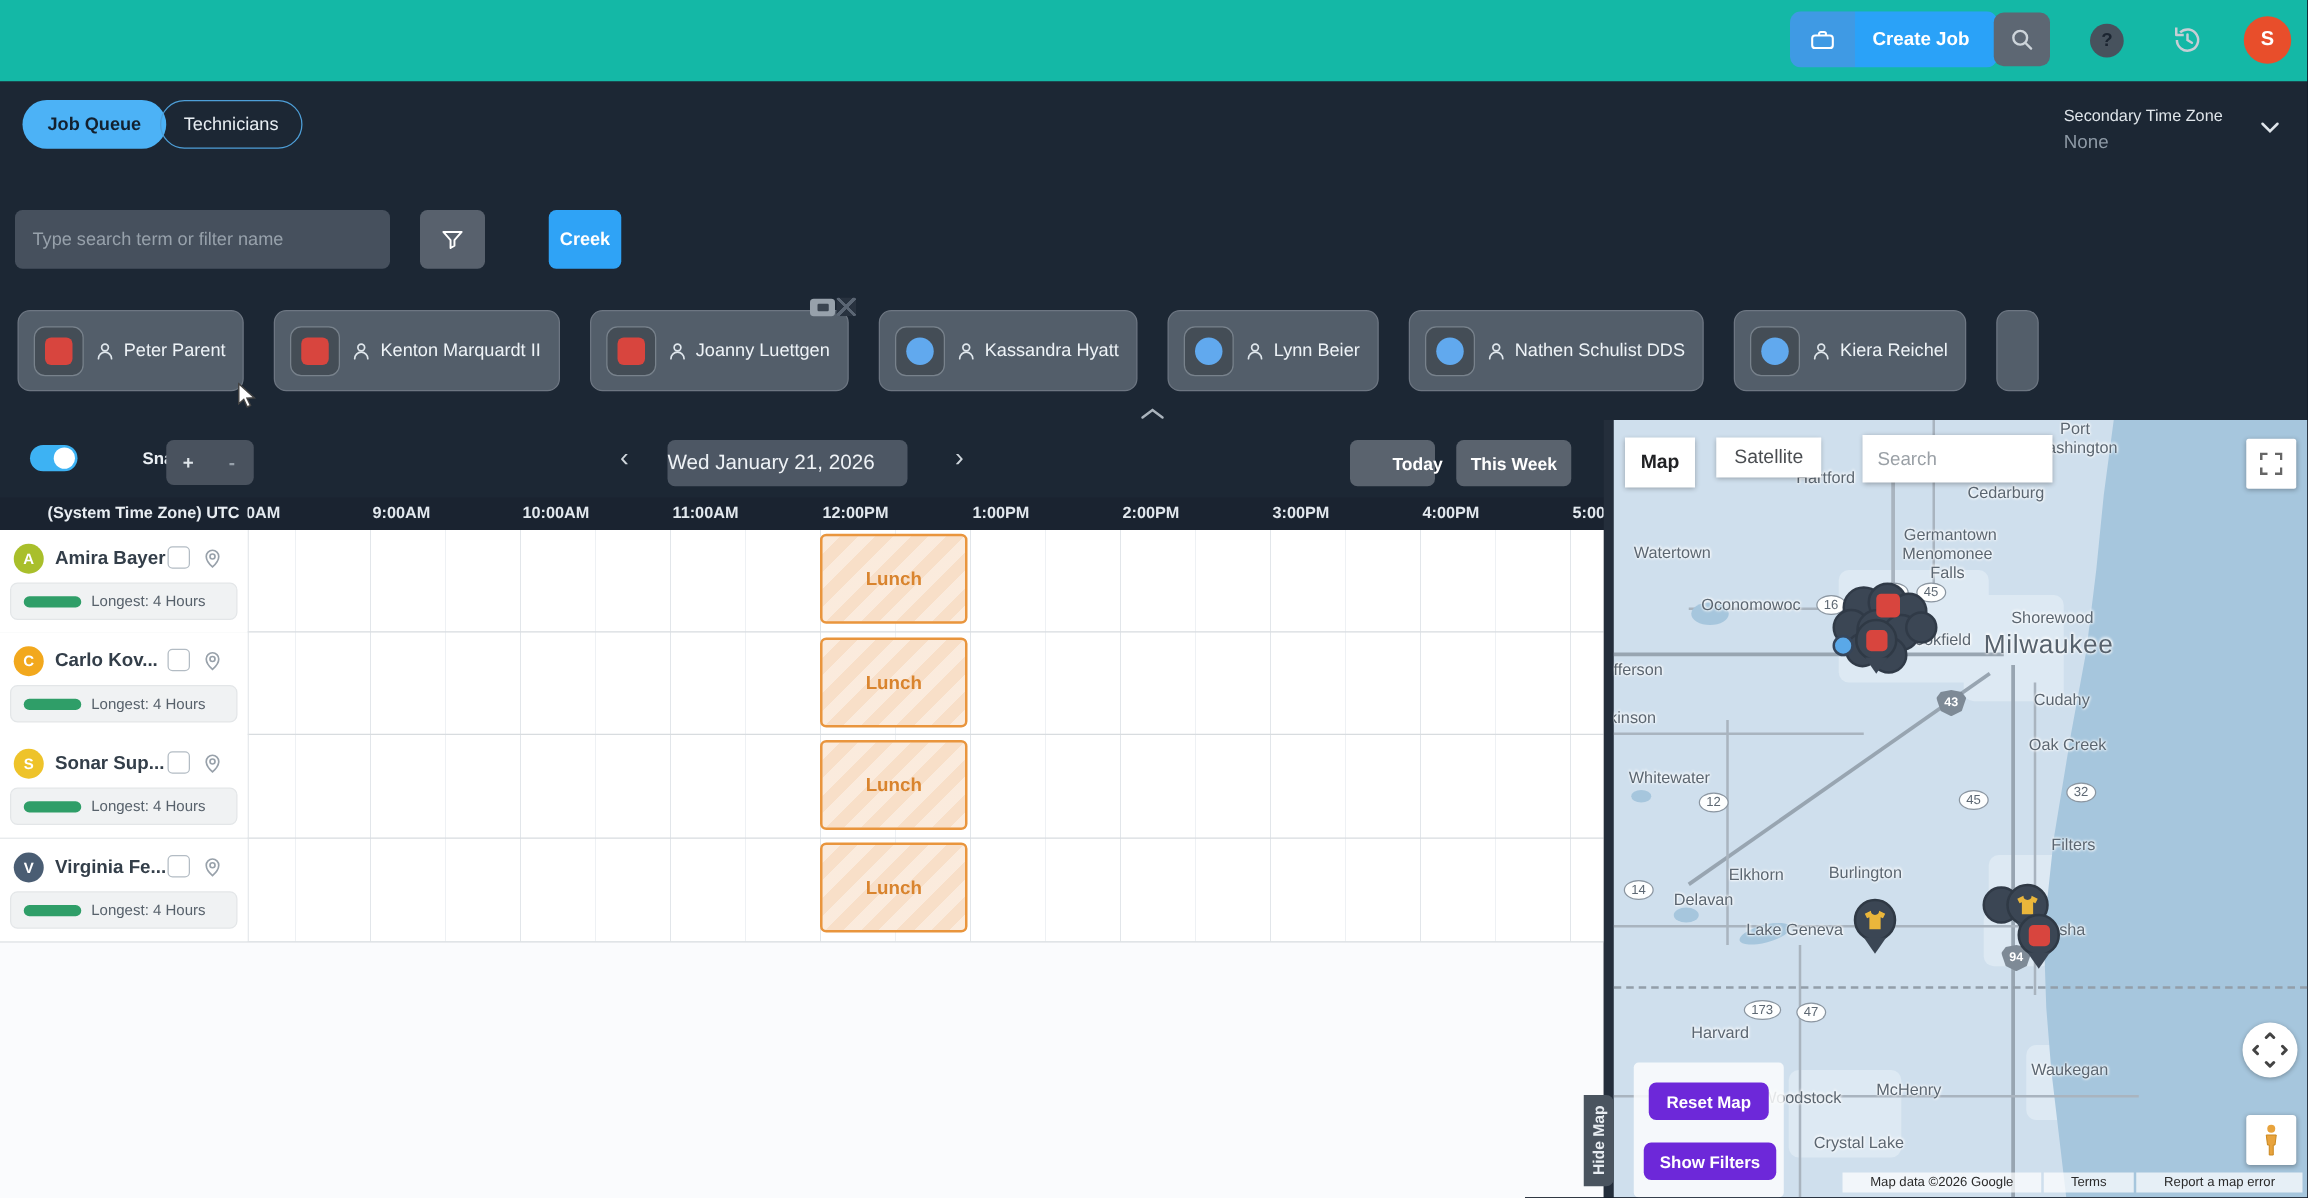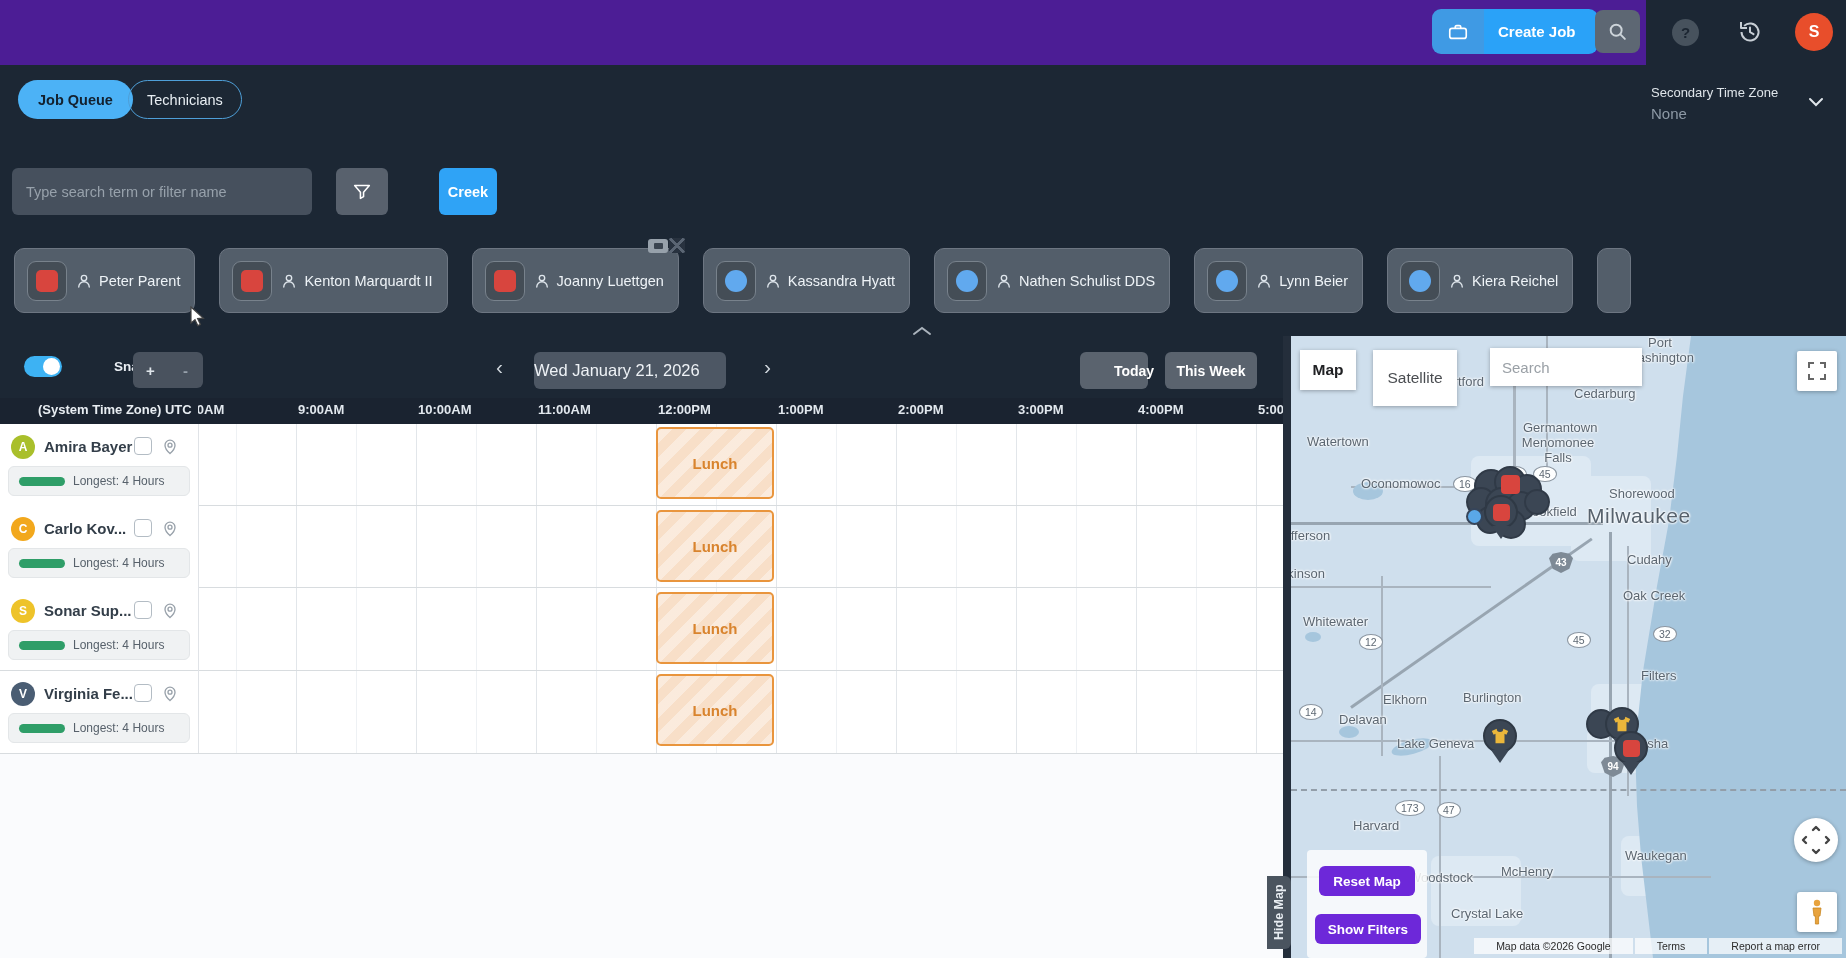--- a/index.html
+++ b/index.html
@@ -1,20 +1,20 @@
 <!DOCTYPE html>
 <html><head>
 <meta charset="utf-8">
 <style>
   html,body{margin:0;padding:0;background:#0e1722;}
   *{box-sizing:border-box;font-family:"Liberation Sans",sans-serif;}
   .app{position:relative;width:1846px;height:958px;background:#1c2734;overflow:hidden;}
 
   
-  .topbar{position:absolute;left:0;top:0;width:1646px;height:65px;background:#4c1d95;text-align:center;}
+  .topbar{position:absolute;left:0;top:0;width:1846px;height:65px;background:#14b8a6;text-align:center;}
   .createjob{position:absolute;left:1432px;top:9px;height:45px;display:flex;align-items:center;border-radius:9px;overflow:hidden;cursor:pointer;}
   .cj-ico{width:52px;height:45px;background:#3f9ae4;display:flex;align-items:center;justify-content:center;}
   .cj-txt{background:#2aa2f8;color:#fff;font-weight:bold;font-size:15px;height:45px;display:flex;align-items:center;padding:0 22px 0 14px;}
   .tb-search{position:absolute;left:1595px;top:10px;width:45px;height:43px;background:#5d6773;border-radius:8px;display:flex;align-items:center;justify-content:center;}
   .tb-help{position:absolute;left:1672px;top:19px;width:27px;height:27px;border-radius:50%;background:#47525d;color:#1b2531;font-weight:bold;font-size:15px;display:flex;align-items:center;justify-content:center;}
   .tb-hist{position:absolute;left:1736px;top:18px;width:28px;height:28px;}
   .tb-avatar{position:absolute;left:1795px;top:13px;width:38px;height:38px;border-radius:50%;background:#e84e2b;color:#fff;font-weight:bold;font-size:16px;display:flex;align-items:center;justify-content:center;}
 
   
   .pill-jq{position:absolute;left:18px;top:80px;height:39px;padding:0 20px;border-radius:20px;background:#4cb2f6;color:#13212f;font-size:14.5px;font-weight:bold;display:flex;align-items:center;}
@@ -101,21 +101,21 @@
     clip-path:polygon(50% 0,85% 8%,100% 30%,85% 80%,50% 100%,15% 80%,0 30%,15% 8%);}
   .blob{position:absolute;border-radius:50%;background:#3b4654;border:2px solid #303a47;z-index:4;}
   .redchip{position:absolute;width:19px;height:19px;border-radius:4px;background:#d8453e;z-index:6;}
   .bluedot{position:absolute;width:17px;height:17px;border-radius:50%;background:#5aa8e8;border:2px solid #36455a;z-index:6;}
   .pin{position:absolute;z-index:5;width:38px;}
   .pin-head{width:34px;height:34px;margin:0 auto;border-radius:50%;background:#3b4654;border:2px solid #2f3945;display:flex;align-items:center;justify-content:center;}
   .pin-red{display:block;width:17px;height:17px;border-radius:4px;background:#d8453e;}
   .pin-tip{width:0;height:0;margin:-3px auto 0;border-left:9px solid transparent;border-right:9px solid transparent;border-top:13px solid #3b4654;}
   .gbtn{position:absolute;z-index:6;background:#fff;box-shadow:0 1px 4px rgba(0,0,0,.3);display:flex;align-items:center;justify-content:center;}
   .gbtn.mapb{left:9px;top:14px;width:56px;height:40px;font-size:15.5px;font-weight:bold;color:#202124;}
-  .gbtn.satb{left:82px;top:14px;width:84px;height:56px;font-size:15.5px;color:#4a4d51;}
+  .gbtn.satb{left:82px;top:14px;width:84px;height:32px;font-size:15.5px;color:#4a4d51;}
   .map-search{position:absolute;z-index:6;left:199px;top:12px;width:152px;height:38px;border:none;background:#fff;box-shadow:0 1px 4px rgba(0,0,0,.3);font-size:15px;padding:0 12px;outline:none;}
   .map-search::placeholder{color:#9aa0a6;}
   .gbtn.fs{left:506px;top:15px;width:40px;height:40px;border-radius:2px;}
   .pancircle{position:absolute;z-index:6;left:503px;top:482px;width:44px;height:44px;border-radius:50%;background:#fff;box-shadow:0 1px 4px rgba(0,0,0,.3);display:flex;align-items:center;justify-content:center;}
   .gbtn.peg{left:506px;top:556px;width:40px;height:40px;border-radius:3px;}
   .filters-panel{position:absolute;z-index:5;left:16px;top:514px;width:120px;height:108px;background:rgba(252,253,253,0.85);border-radius:4px;}
   .mbtn{position:absolute;z-index:6;background:#6d28d9;border-radius:6px;color:#fff;font-weight:bold;font-size:13.5px;display:flex;align-items:center;justify-content:center;}
   .attrib{position:absolute;z-index:6;right:4px;top:602px;display:flex;gap:2px;font-size:10.5px;color:#2b2b2b;}
   .attrib span{background:rgba(255,255,255,0.72);padding:2px 22px;white-space:nowrap;}
   .hidemap{position:absolute;left:1267px;top:876px;width:24px;height:73px;background:#4a545f;border-radius:6px 0 0 6px;color:#e8edf2;font-size:12.5px;font-weight:bold;display:flex;align-items:center;justify-content:center;writing-mode:vertical-rl;transform:rotate(180deg);z-index:7;}
@@ -215,31 +215,31 @@
     <span class="tcard-name">Kassandra Hyatt</span>
   </div>
       <div class="tcard">
     <span class="tcard-chip">
           <span class="chip-dot dot-blue"></span>
         </span>
     <svg width="18" height="18" viewBox="0 0 24 24">
           <circle cx="12" cy="8" r="3.6" fill="none" stroke="#dfe6ec" stroke-width="1.8"></circle>
           <path d="M5 20a7 7 0 0 1 14 0" fill="none" stroke="#dfe6ec" stroke-width="1.8" stroke-linecap="round"></path>
         </svg>
+    <span class="tcard-name">Lynn Beier</span>
+  </div>
+      <div class="tcard">
+    <span class="tcard-chip">
+          <span class="chip-dot dot-blue"></span>
+        </span>
+    <svg width="18" height="18" viewBox="0 0 24 24">
+          <circle cx="12" cy="8" r="3.6" fill="none" stroke="#dfe6ec" stroke-width="1.8"></circle>
+          <path d="M5 20a7 7 0 0 1 14 0" fill="none" stroke="#dfe6ec" stroke-width="1.8" stroke-linecap="round"></path>
+        </svg>
     <span class="tcard-name">Nathen Schulist DDS</span>
-  </div>
-      <div class="tcard">
-    <span class="tcard-chip">
-          <span class="chip-dot dot-blue"></span>
-        </span>
-    <svg width="18" height="18" viewBox="0 0 24 24">
-          <circle cx="12" cy="8" r="3.6" fill="none" stroke="#dfe6ec" stroke-width="1.8"></circle>
-          <path d="M5 20a7 7 0 0 1 14 0" fill="none" stroke="#dfe6ec" stroke-width="1.8" stroke-linecap="round"></path>
-        </svg>
-    <span class="tcard-name">Lynn Beier</span>
   </div>
       <div class="tcard">
     <span class="tcard-chip">
           <span class="chip-dot dot-blue"></span>
         </span>
     <svg width="18" height="18" viewBox="0 0 24 24">
           <circle cx="12" cy="8" r="3.6" fill="none" stroke="#dfe6ec" stroke-width="1.8"></circle>
           <path d="M5 20a7 7 0 0 1 14 0" fill="none" stroke="#dfe6ec" stroke-width="1.8" stroke-linecap="round"></path>
         </svg>
     <span class="tcard-name">Kiera Reichel</span>

